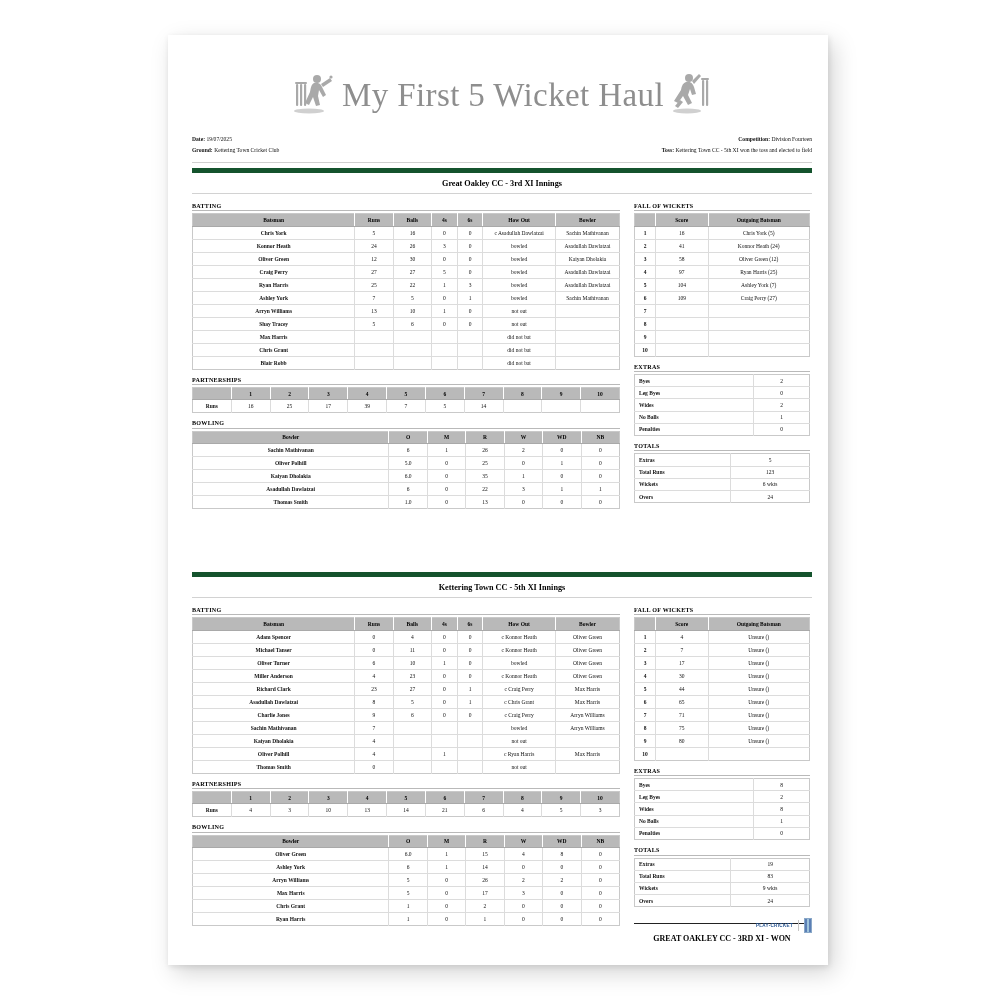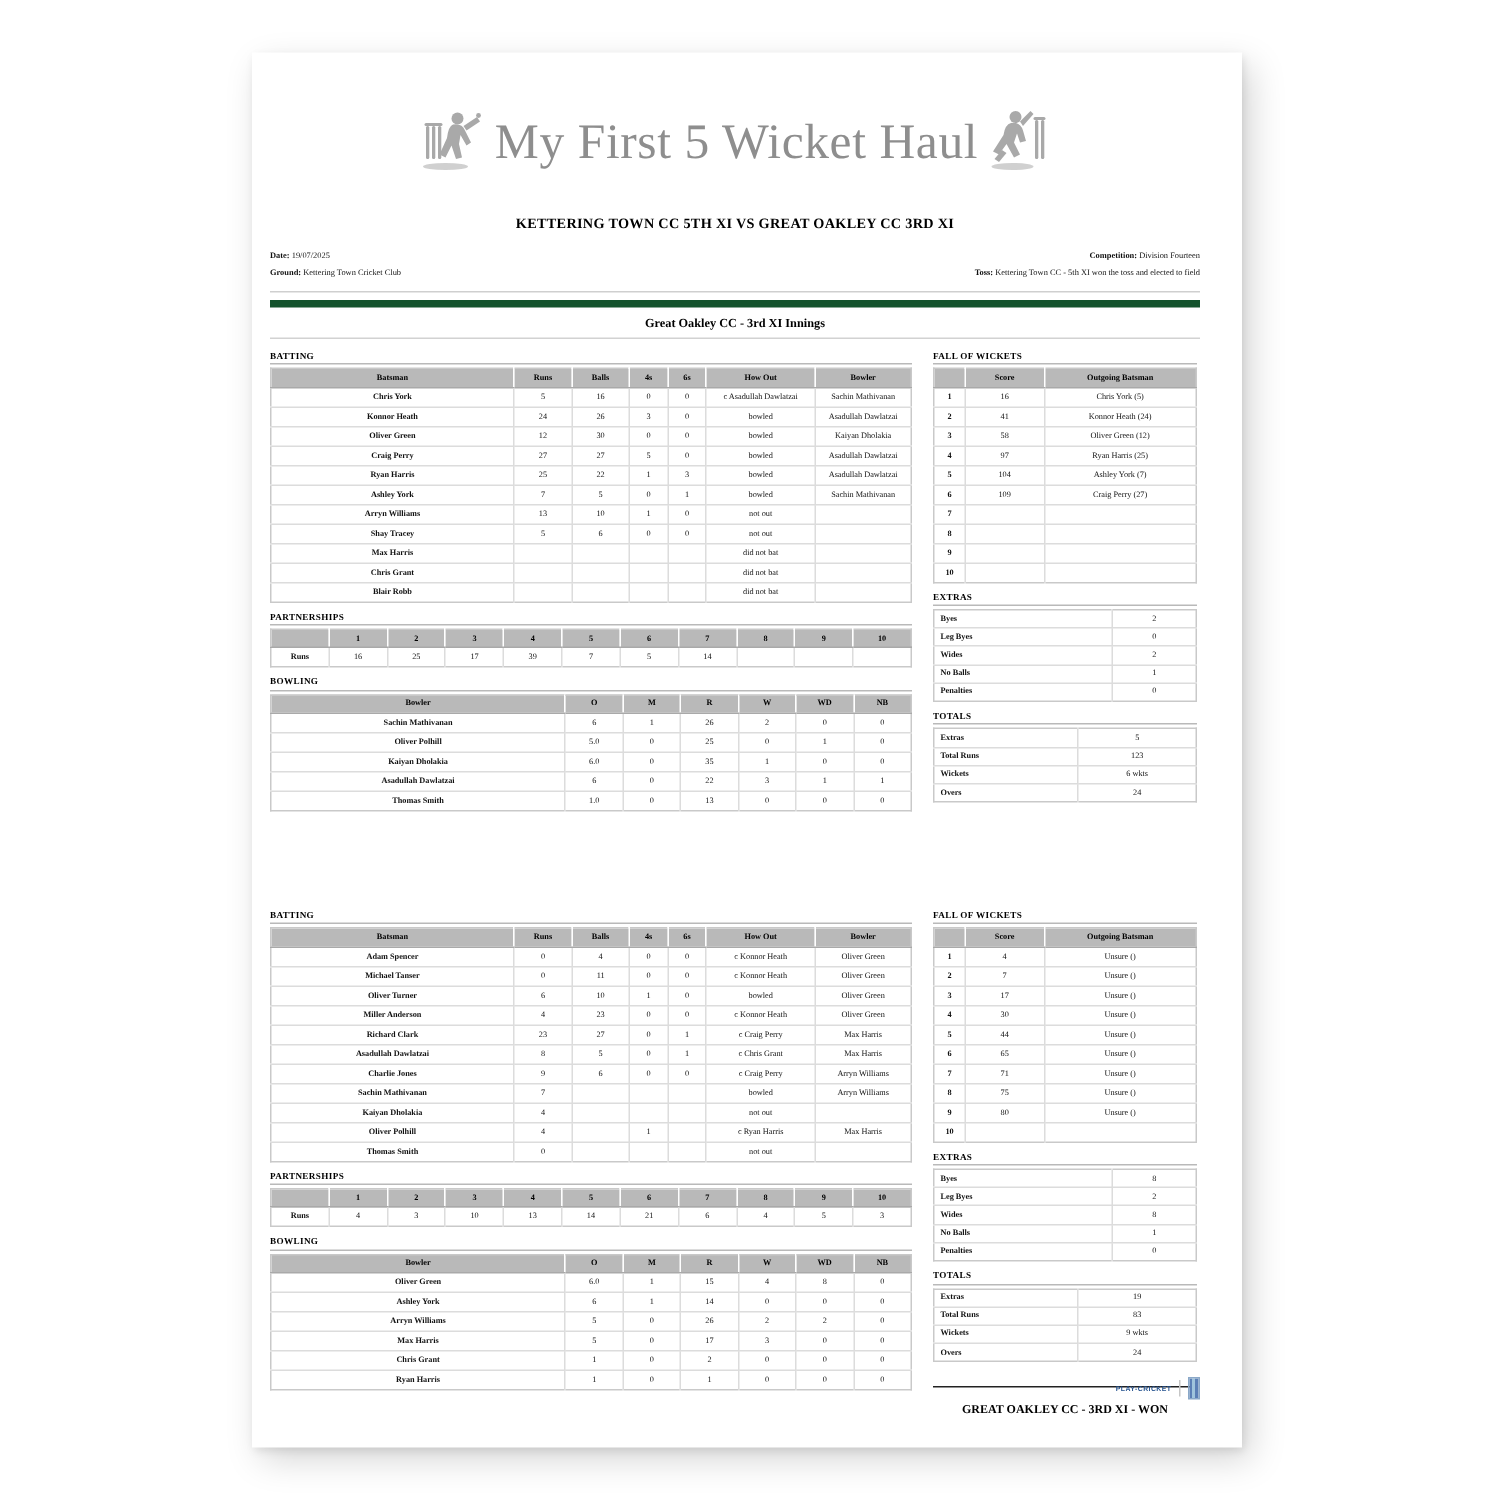--- a/index.html
+++ b/index.html
@@ -22,21 +22,21 @@
     left: 168px;
     top: 35px;
     width: 660px;
     height: 930px;
     background: #ffffff;
     box-shadow: 6px 8px 22px rgba(0,0,0,0.17), 1px 2px 6px rgba(0,0,0,0.10);
     overflow: hidden;
   }
   .inner {
     position: absolute;
-    left: 12px;
+    left: 24px;
     top: 0;
     width: 620px;
     height: 930px;
   }
 
   
   .masthead {
     display: flex;
     align-items: center;
     justify-content: center;
@@ -225,21 +225,20 @@
             <circle cx="17" cy="8" r="4"></circle>
             <path d="M14 12 q6 -1 8 5 l2 7 -4 1 -2 -6 -2 6 4 8 -4 2 -5 -9 -5 7 -4 -2 7 -11 q1 -7 5 -8z"></path>
             <path d="M20 11 l7 -7 2 2 -7 8z"></path>
             <path d="M8 30 l-5 6 3 2 5 -6z"></path>
             <ellipse cx="15" cy="41" rx="14" ry="2.4" opacity="0.55"></ellipse>
           </g>
         </svg>
       </span>
     </div>
 
-    <div class="match-title">KETTERING TOWN CC 5TH XI VS GREAT OAKLEY CC 3RD XI</div>
 
     <div class="meta">
       <div class="meta-row">
         <div>
           <b>Date:</b>
           <span>19/07/2025</span>
         </div>
         <div class="right">
           <b>Competition:</b>
           <span>Division Fourteen</span>
@@ -609,20 +608,21 @@
                 </tr>
                 <tr>
                   <td class="k">Overs</td>
                   <td class="v">24</td>
                 </tr>
               </tbody>
             </table>
           </div>
         </div>
         <div class="gap-between"></div>
+        <div class="innings-band">Kettering Town CC - 5th XI Innings</div>
         <div class="cols">
           <div class="col-left">
             <div class="sec-label">BATTING</div>
             <table class="sc">
               <colgroup>
                 <col style="width: 38%;">
                 <col style="width: 9%;">
                 <col style="width: 9%;">
                 <col style="width: 6%;">
                 <col style="width: 6%;">

